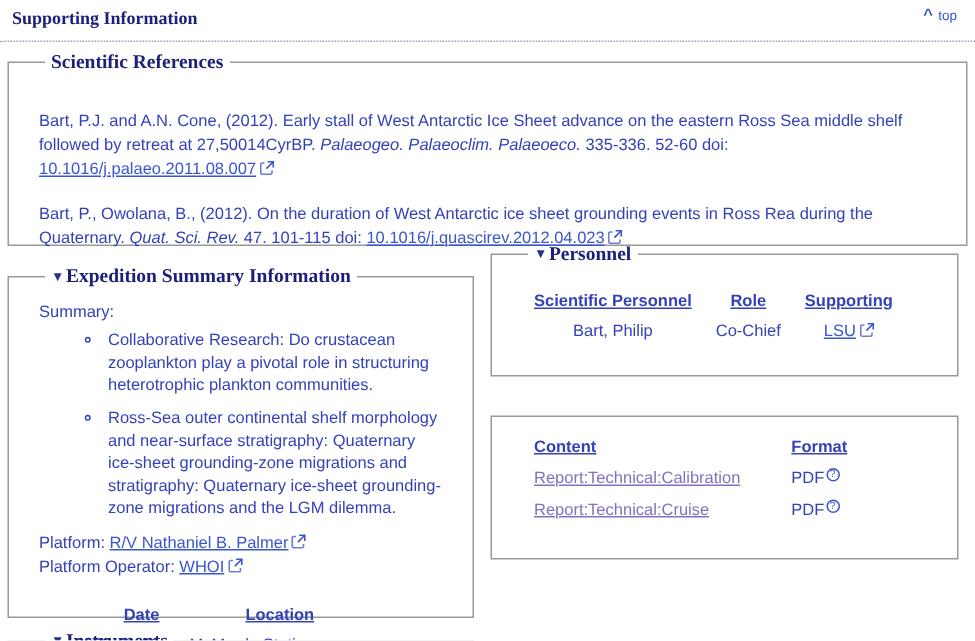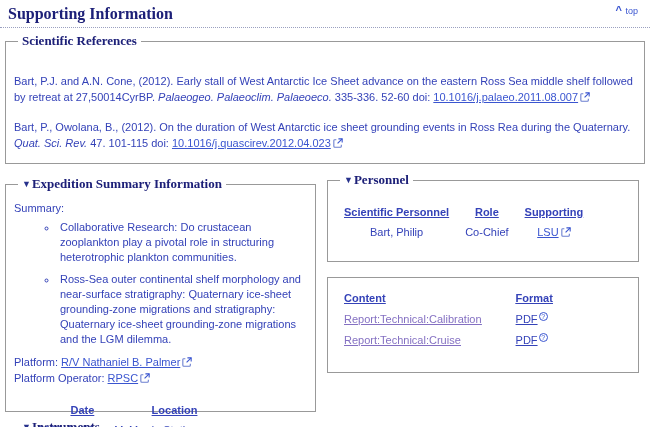--- a/index.html
+++ b/index.html
@@ -12,39 +12,39 @@
     font-family: "Liberation Sans", sans-serif;
     font-size: 11px;
     color: #3442b8;
   }
   
   #hdr { position: absolute; left: 0; top: 0; width: 650px; height: 28px;
          border-bottom: 1px dotted #9aa0c0; }
   #hdr .title {
     position: absolute; left: 8px; top: 5px;
     font-family: "Liberation Serif", serif;
-    font-size: 16px; font-weight: bold; color: #1d2078;
+    font-size: 12px; font-weight: bold; color: #1d2078;
   }
   #top-link { position: absolute; right: 12px; top: 4px; font-size: 9px;
               color: #3a55d0; text-decoration: none; cursor: pointer; }
   #top-link .caret { font-weight: bold; font-size: 11px; letter-spacing: 1px; }
   
   fieldset {
     position: absolute; border: 1px solid #999; background: #fff;
-    padding: 4px 8px;
+    padding: 4px 20px;
   }
   legend {
     font-family: "Liberation Serif", serif;
     font-weight: bold; font-size: 13px; color: #1d2078;
     padding: 0 4px; margin-left: 4px; white-space: nowrap;
   }
   legend .tri { font-size: 9px; vertical-align: 1px; margin-right: 1px; color: #27328c; }
   #fs-refs  { left: 5px;  top: 33px;  width: 640px; height: 131px; }
   #fs-exped { left: 5px;  top: 176px; width: 311px; height: 236px; }
-  #fs-pers  { left: 327px; top: 172px; width: 312px; height: 90px; }
+  #fs-pers  { left: 327px; top: 161px; width: 312px; height: 90px; }
   #fs-docs  { left: 327px; top: 277px; width: 312px; height: 96px; }
   #fs-next  { left: 5px;  top: 419px; width: 311px; height: 30px; }
   a, .lnk { color: #3a55d0; text-decoration: underline; cursor: pointer; }
   .visited { color: #8470c2; }
   .it { font-style: italic; }
   .ref { line-height: 16px; margin-top: 20px; }
   .ref2 { margin-top: 14px; }
   .ext { display: inline-block; vertical-align: -1px; margin-left: 2px; }
   
   .proj-label { margin-top: 6px; }
@@ -53,21 +53,21 @@
   .plat-line { line-height: 16px; }
   
   table { border-collapse: collapse; color: #3442b8; }
   th { font-weight: bold; }
   th span { text-decoration: underline; }
   #dates-tbl { margin: 14px 0 0 14px; }
   #dates-tbl th, #dates-tbl td { padding: 4px 10px; text-align: right; }
   #pers-tbl { margin: 10px 0 0 0px; }
   #pers-tbl th, #pers-tbl td { padding: 4px 8px; text-align: center; }
   #docs-tbl { margin: 6px 0 0 2px; }
-  #docs-tbl th, #docs-tbl td { padding: 4px 6px; text-align: left; text-decoration: underline; }
+  #docs-tbl th, #docs-tbl td { padding: 4px 6px; text-align: left; }
   #docs-tbl td.fmt, #docs-tbl th.fmt { padding-left: 28px; }
   sup.help {
     display: inline-block; font-size: 7px; line-height: 8px;
     width: 9px; height: 9px; text-align: center;
     border: 1px solid #3a55d0; border-radius: 50%;
     color: #3a55d0; vertical-align: 4px; margin-left: 1px;
     border-bottom: 1px solid #3a55d0; cursor: pointer;
   }
 </style>
 </head>
@@ -113,21 +113,21 @@
     <div class="plat-line">
       <span>Platform:</span>
       <a class="lnk"><span>R/V Nathaniel B. Palmer</span></a><svg class="ext" width="10" height="10" viewBox="0 0 12 12">
           <path d="M4 2H2.2C1.5 2 1 2.5 1 3.2v6.6C1 10.5 1.5 11 2.2 11h6.6c.7 0 1.2-.5 1.2-1.2V8" fill="none" stroke="#6b7fd0" stroke-width="1.3"></path>
           <path d="M6.5 1H11v4.5" fill="none" stroke="#3a55d0" stroke-width="1.3"></path>
           <path d="M11 1L5.5 6.5" fill="none" stroke="#3a55d0" stroke-width="1.3"></path>
         </svg>
     </div>
     <div class="plat-line">
       <span>Platform Operator:</span>
-      <a class="lnk"><span>RPSC</span></a><svg class="ext" width="10" height="10" viewBox="0 0 12 12">
+      <a class="lnk"><span>WHOI</span></a><svg class="ext" width="10" height="10" viewBox="0 0 12 12">
           <path d="M4 2H2.2C1.5 2 1 2.5 1 3.2v6.6C1 10.5 1.5 11 2.2 11h6.6c.7 0 1.2-.5 1.2-1.2V8" fill="none" stroke="#6b7fd0" stroke-width="1.3"></path>
           <path d="M6.5 1H11v4.5" fill="none" stroke="#3a55d0" stroke-width="1.3"></path>
           <path d="M11 1L5.5 6.5" fill="none" stroke="#3a55d0" stroke-width="1.3"></path>
         </svg>
     </div>
     <table id="dates-tbl">
       <thead>
         <tr>
           <th><span>Date</span></th>
           <th><span>Location</span></th>

